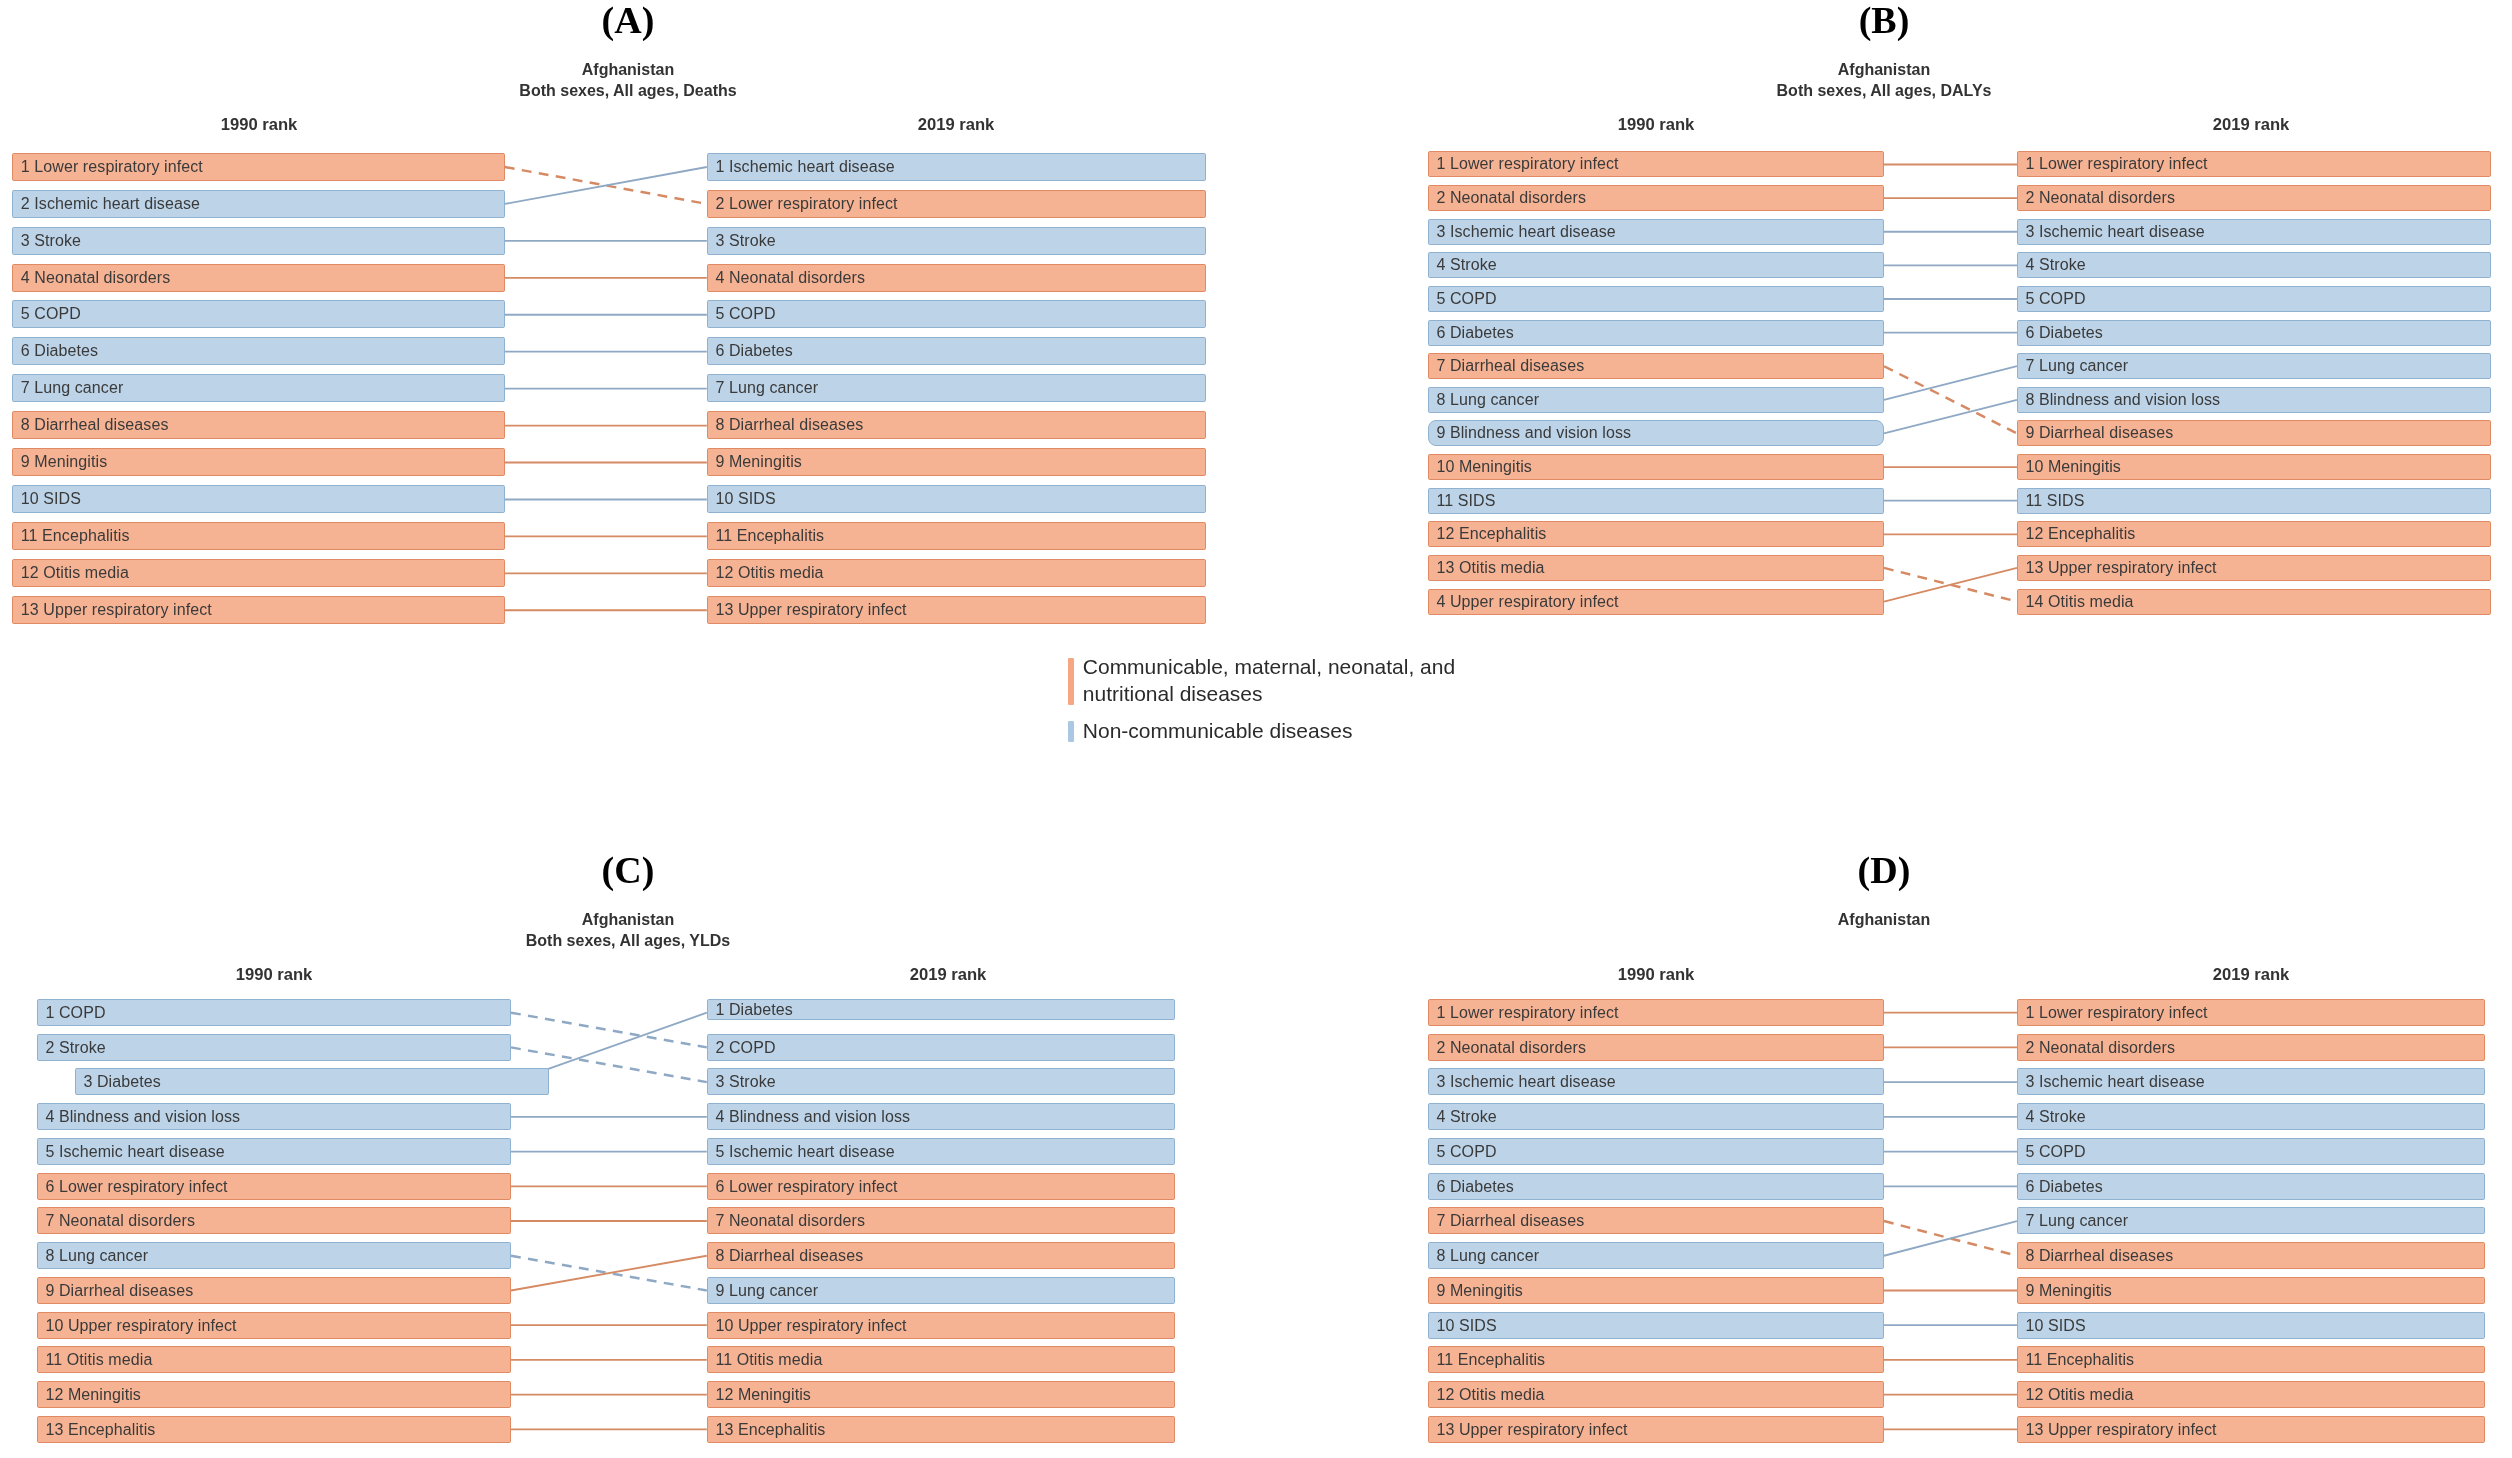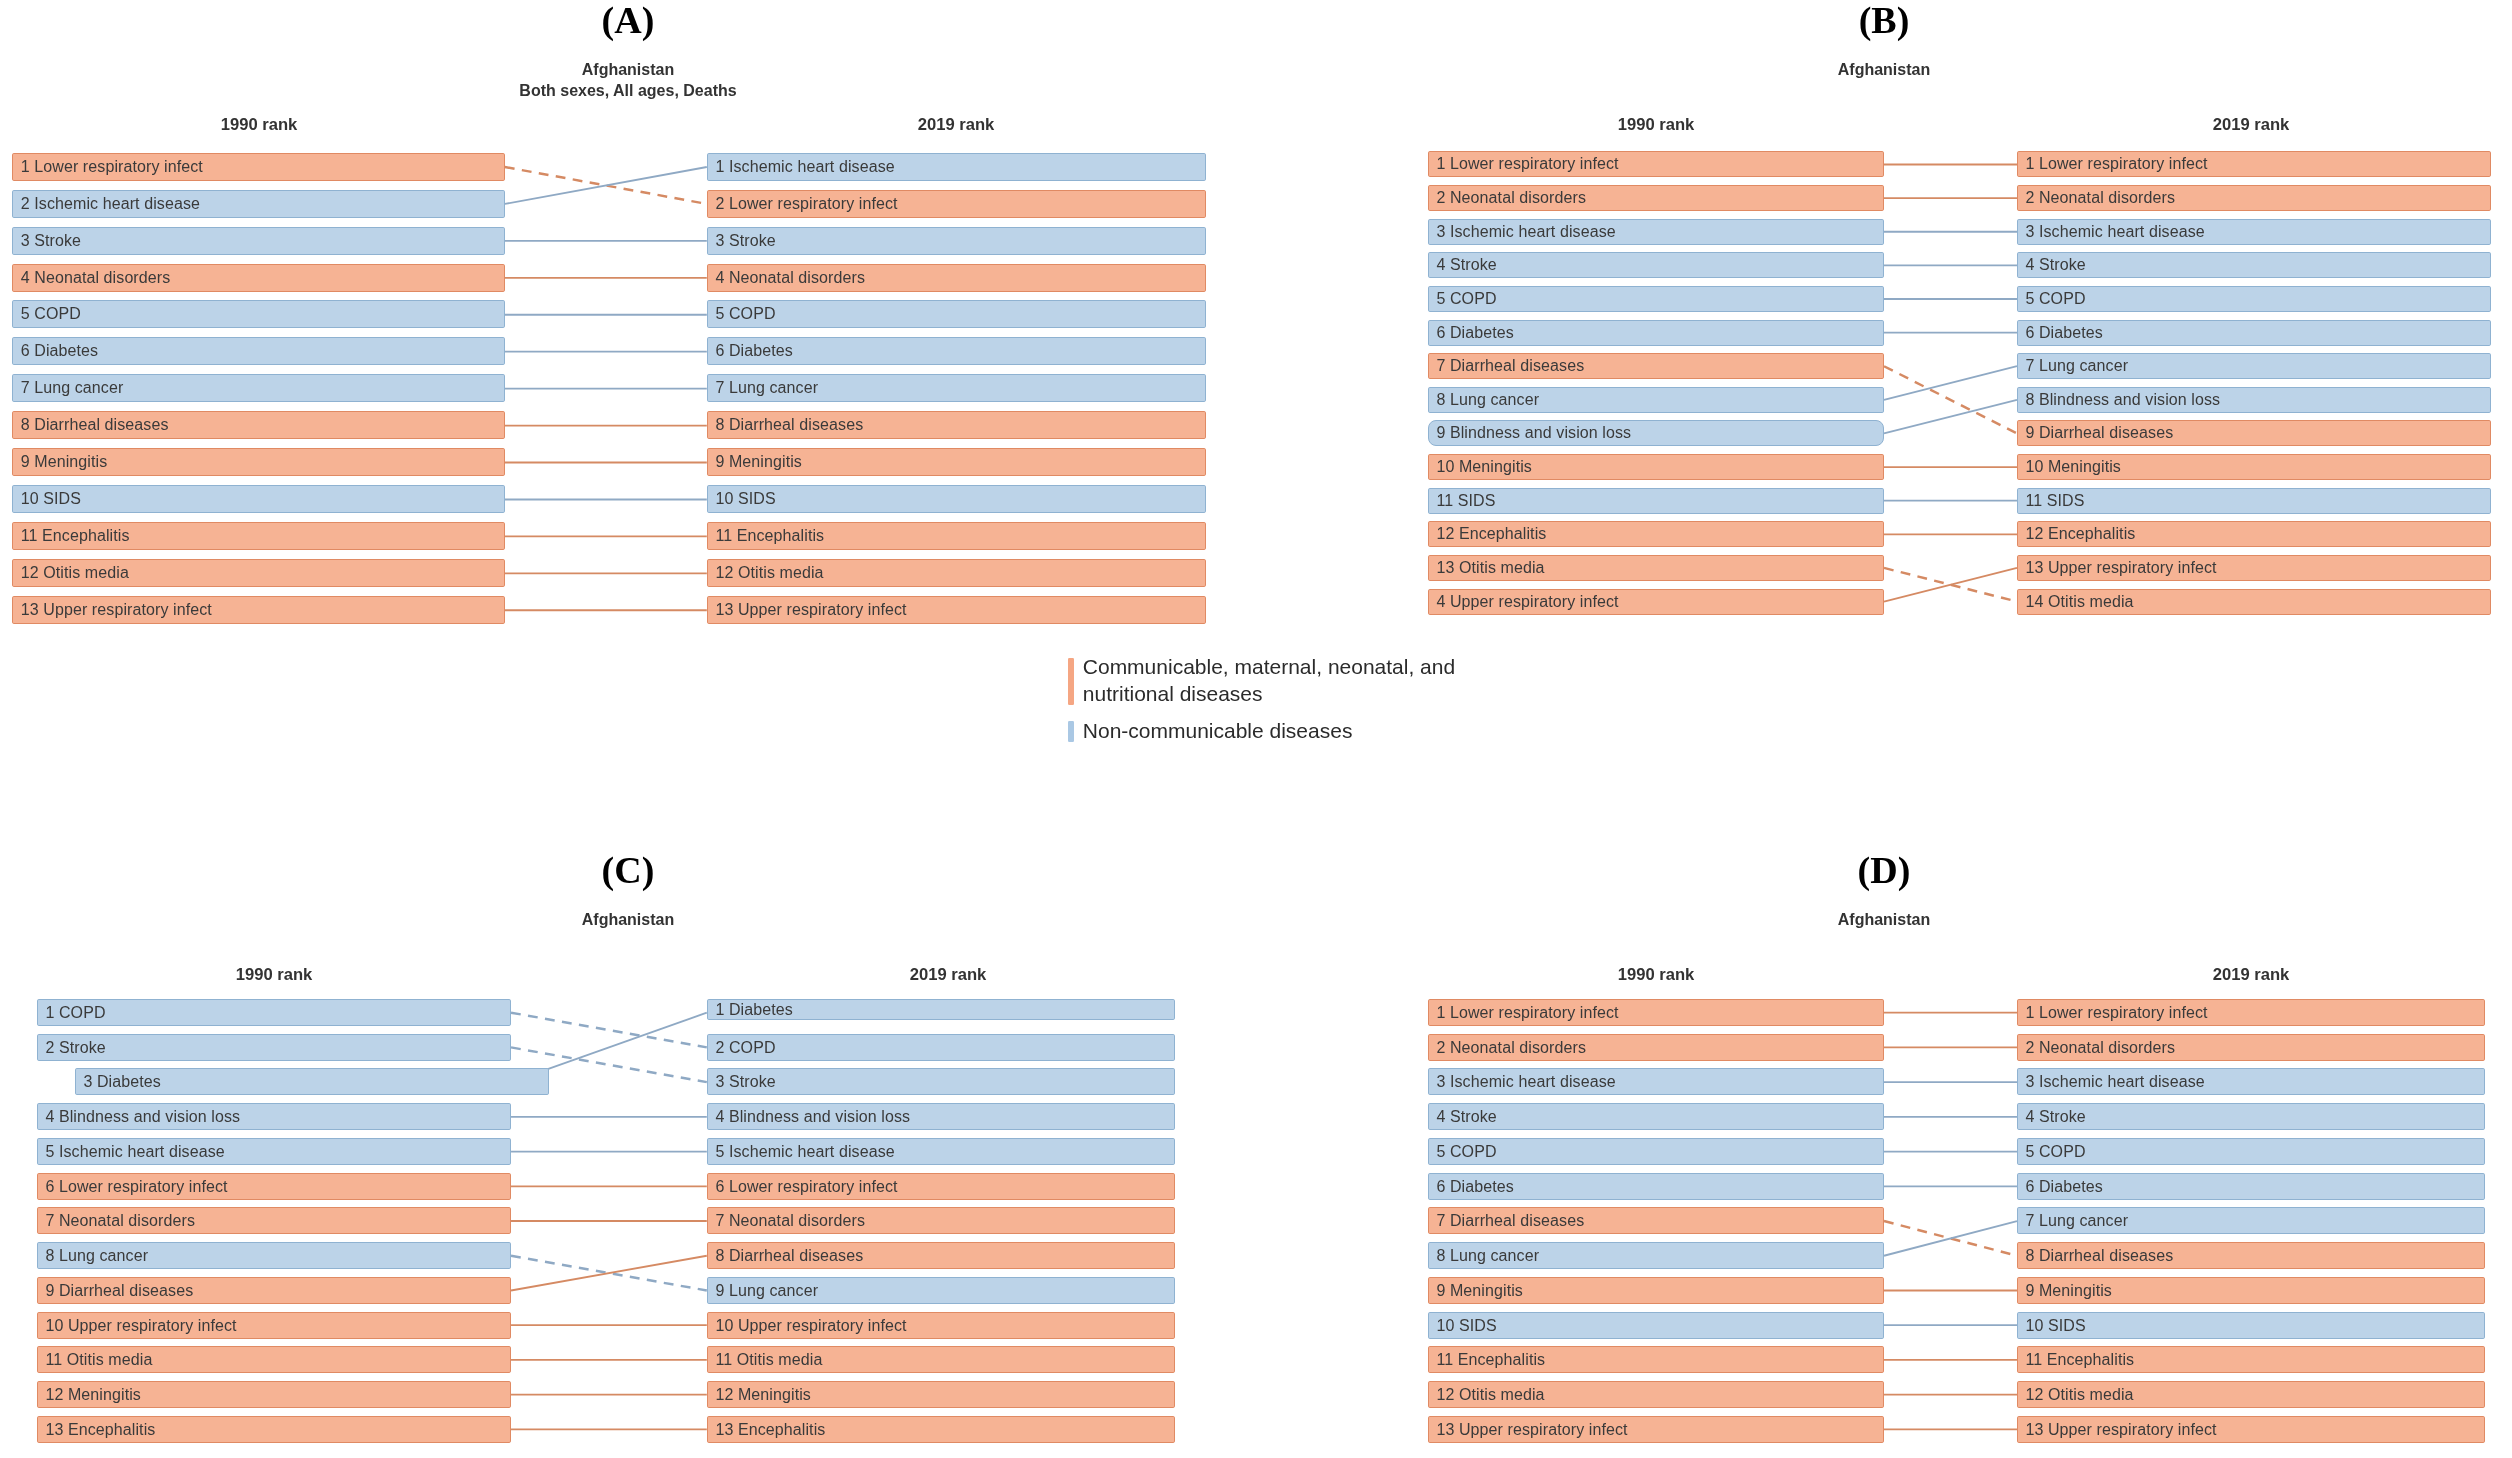--- a/index.html
+++ b/index.html
@@ -171,21 +171,21 @@
       <div class="rank-row cmnn" style="left: 707px; width: 499px; top: 559px; height: 28px;">
         <span>12 Otitis media</span>
       </div>
       <div class="rank-row cmnn" style="left: 707px; width: 499px; top: 596px; height: 28px;">
         <span>13 Upper respiratory infect</span>
       </div>
     </div>
   </div>
 <div class="panel" id="panel-B">
     <div class="panel-letter">(B)</div>
-    <div class="panel-subtitle"><span>Afghanistan</span></div>
+    <div class="panel-subtitle"><span>Afghanistan</span><span class="line2">Both sexes, All ages, DALYs</span></div>
     <div class="col-head" style="left: 326px; width: 148px;">1990 rank</div>
     <div class="col-head" style="left: 921px; width: 148px;">2019 rank</div>
     <svg class="links" width="1256" height="696" viewBox="0 0 2040 1130">
       <line x1="1020" y1="267" x2="1236" y2="267" stroke="#d58a63" stroke-width="3"></line>
       <line x1="1020" y1="321.6" x2="1236" y2="321.6" stroke="#d58a63" stroke-width="3"></line>
       <line x1="1020" y1="376.2" x2="1236" y2="376.2" stroke="#8fa9c4" stroke-width="3"></line>
       <line x1="1020" y1="430.8" x2="1236" y2="430.8" stroke="#8fa9c4" stroke-width="3"></line>
       <line x1="1020" y1="485.4" x2="1236" y2="485.4" stroke="#8fa9c4" stroke-width="3"></line>
       <line x1="1020" y1="540" x2="1236" y2="540" stroke="#8fa9c4" stroke-width="3"></line>
       <line x1="1020" y1="594.6" x2="1236" y2="703.8" stroke="#d58a63" stroke-width="4" stroke-dasharray="16 12"></line>
@@ -281,21 +281,21 @@
       <div class="rank-row cmnn" style="left: 761px; width: 474px; top: 555px; height: 26px;">
         <span>13 Upper respiratory infect</span>
       </div>
       <div class="rank-row cmnn" style="left: 761px; width: 474px; top: 589px; height: 26px;">
         <span>14 Otitis media</span>
       </div>
     </div>
   </div>
 <div class="panel" id="panel-C">
     <div class="panel-letter">(C)</div>
-    <div class="panel-subtitle"><span>Afghanistan</span></div>
+    <div class="panel-subtitle"><span>Afghanistan</span><span class="line2">Both sexes, All ages, YLDs</span></div>
     <div class="col-head" style="left: 200px; width: 148px;">1990 rank</div>
     <div class="col-head" style="left: 874px; width: 148px;">2019 rank</div>
     <svg class="links" width="1256" height="696" viewBox="0 0 2040 1130">
       <line x1="830" y1="264" x2="1148" y2="320.4" stroke="#8fa9c4" stroke-width="4" stroke-dasharray="16 12"></line>
       <line x1="830" y1="320.4" x2="1148" y2="376.8" stroke="#8fa9c4" stroke-width="4" stroke-dasharray="16 12"></line>
       <line x1="830" y1="376.8" x2="1148" y2="264" stroke="#8fa9c4" stroke-width="3"></line>
       <line x1="830" y1="433.2" x2="1148" y2="433.2" stroke="#8fa9c4" stroke-width="3"></line>
       <line x1="830" y1="489.6" x2="1148" y2="489.6" stroke="#8fa9c4" stroke-width="3"></line>
       <line x1="830" y1="546" x2="1148" y2="546" stroke="#d58a63" stroke-width="3"></line>
       <line x1="830" y1="602.4" x2="1148" y2="602.4" stroke="#d58a63" stroke-width="3"></line>

